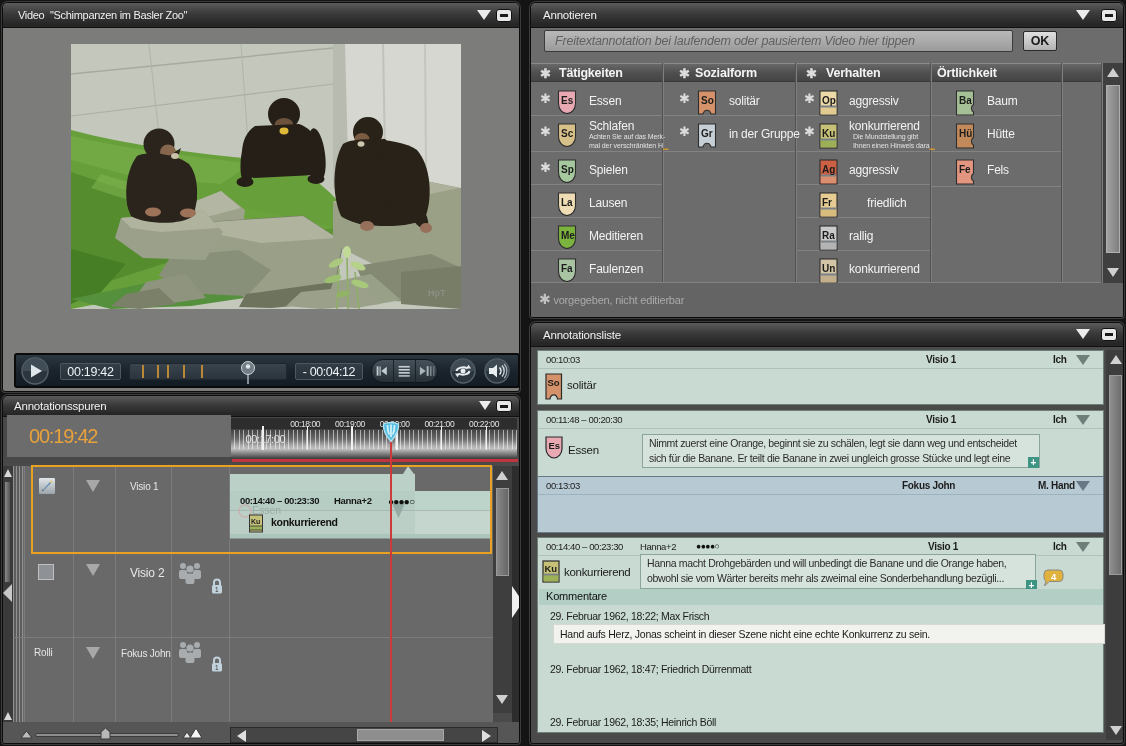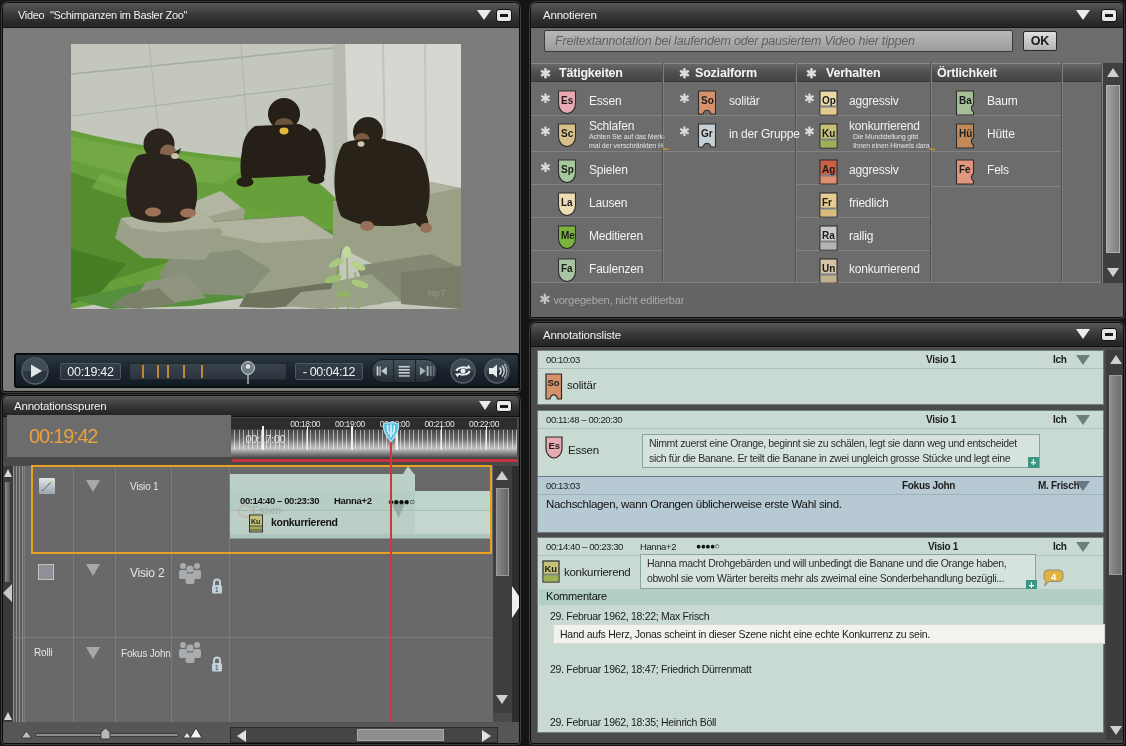--- a/index.html
+++ b/index.html
@@ -453,21 +453,21 @@
         <rect x="1.7" y="15.5" width="15.6" height="2" fill="#7a8288"></rect>
         <text x="3" y="13.5" class="badge-letter">Ag</text>
       </svg>
     <div class="crow" style="left:318px;top:160px">aggressiv</div>
     <svg class="abs" style="left:288px;top:189px" width="19" height="26" viewBox="0 0 19 26">
         <rect x="1" y="1" width="17" height="24" fill="#e6cc92" stroke="#2e2e2e" stroke-width="1.1"></rect>
         <rect x="1.7" y="17" width="15.6" height="7.3" fill="#d8bc7e"></rect>
         <rect x="1.7" y="15.5" width="15.6" height="2" fill="#7a8288"></rect>
         <text x="3" y="13.5" class="badge-letter">Fr</text>
       </svg>
-    <div class="crow" style="left:318px;top:193px">friedlich</div>
+    <div class="crow" style="left:336px;top:193px">friedlich</div>
     <svg class="abs" style="left:288px;top:222px" width="19" height="26" viewBox="0 0 19 26">
         <rect x="1" y="1" width="17" height="24" fill="#cacaca" stroke="#2e2e2e" stroke-width="1.1"></rect>
         <rect x="1.7" y="17" width="15.6" height="7.3" fill="#b4b4b4"></rect>
         <rect x="1.7" y="15.5" width="15.6" height="2" fill="#7a8288"></rect>
         <text x="3" y="13.5" class="badge-letter">Ra</text>
       </svg>
     <div class="crow" style="left:318px;top:226px">rallig</div>
     <svg class="abs" style="left:288px;top:255px" width="19" height="26" viewBox="0 0 19 26">
         <rect x="1" y="1" width="17" height="24" fill="#d2c4a4" stroke="#2e2e2e" stroke-width="1.1"></rect>
         <rect x="1.7" y="17" width="15.6" height="7.3" fill="#c2b08c"></rect>
@@ -536,23 +536,22 @@
         </svg>
       <div class="abs" style="left:30px;top:33px;font-size:11.5px;letter-spacing:-0.2px;color:#1c1c1c">Essen</div>
       <div class="abs" style="left:104px;top:23px;width:398px;height:34px;background:#d6e3dc;border:1px solid #8aa69b;font-size:10.5px;letter-spacing:-0.35px;line-height:15px;color:#2c2c2c;padding:1px 6px;white-space:nowrap;overflow:hidden">Nimmt zuerst eine Orange, beginnt sie zu schälen, legt sie dann weg und entscheidet<br>sich für die Banane. Er teilt die Banane in zwei ungleich grosse Stücke und legt eine</div>
       <div class="abs" style="left:490px;top:46px;width:11px;height:11px;background:#3d9483;color:#fff;font-size:10px;font-weight:bold;text-align:center;line-height:11px">+</div>
     </div>
 
     <div class="abs" style="left:6px;top:153px;width:567px;height:57px;background:#b7cad4;border:1px solid #6a7a84">
       <div class="abs" style="left:0;top:17px;width:565px;height:1px;background:#9cb2bd"></div>
       <div class="etime" style="left:8px;top:3px">00:13:03</div>
       <div class="ehead" style="left:364px;top:3px">Fokus John</div>
-      <div class="ehead" style="left:500px;top:3px">M. Frisch</div>
+      <div class="ehead" style="left:500px;top:3px">M. Hand</div>
       <div class="etri" style="left:538px;top:4px;border-top-color:#687884"></div>
-      <div class="abs" style="left:8px;top:21px;font-size:11.5px;letter-spacing:-0.3px;color:#101010">Nachschlagen, wann Orangen üblicherweise erste Wahl sind.</div>
     </div>
 
     <div class="abs" style="left:6px;top:214px;width:567px;height:196px;background:#c8dad2;border:1px solid #6e7e78">
       <div class="abs" style="left:0;top:17px;width:565px;height:1px;background:#aec2b9"></div>
       <div class="etime" style="left:8px;top:3px">00:14:40 – 00:23:30</div>
       <div class="etime" style="left:102px;top:3px">Hanna+2</div>
       <div class="abs" style="left:158px;top:3px;font-size:8.5px;letter-spacing:-0.5px;color:#111">●●●●○</div>
       <div class="ehead" style="left:390px;top:3px">Visio 1</div>
       <div class="ehead" style="left:515px;top:3px">Ich</div>
       <div class="etri" style="left:538px;top:4px"></div>

